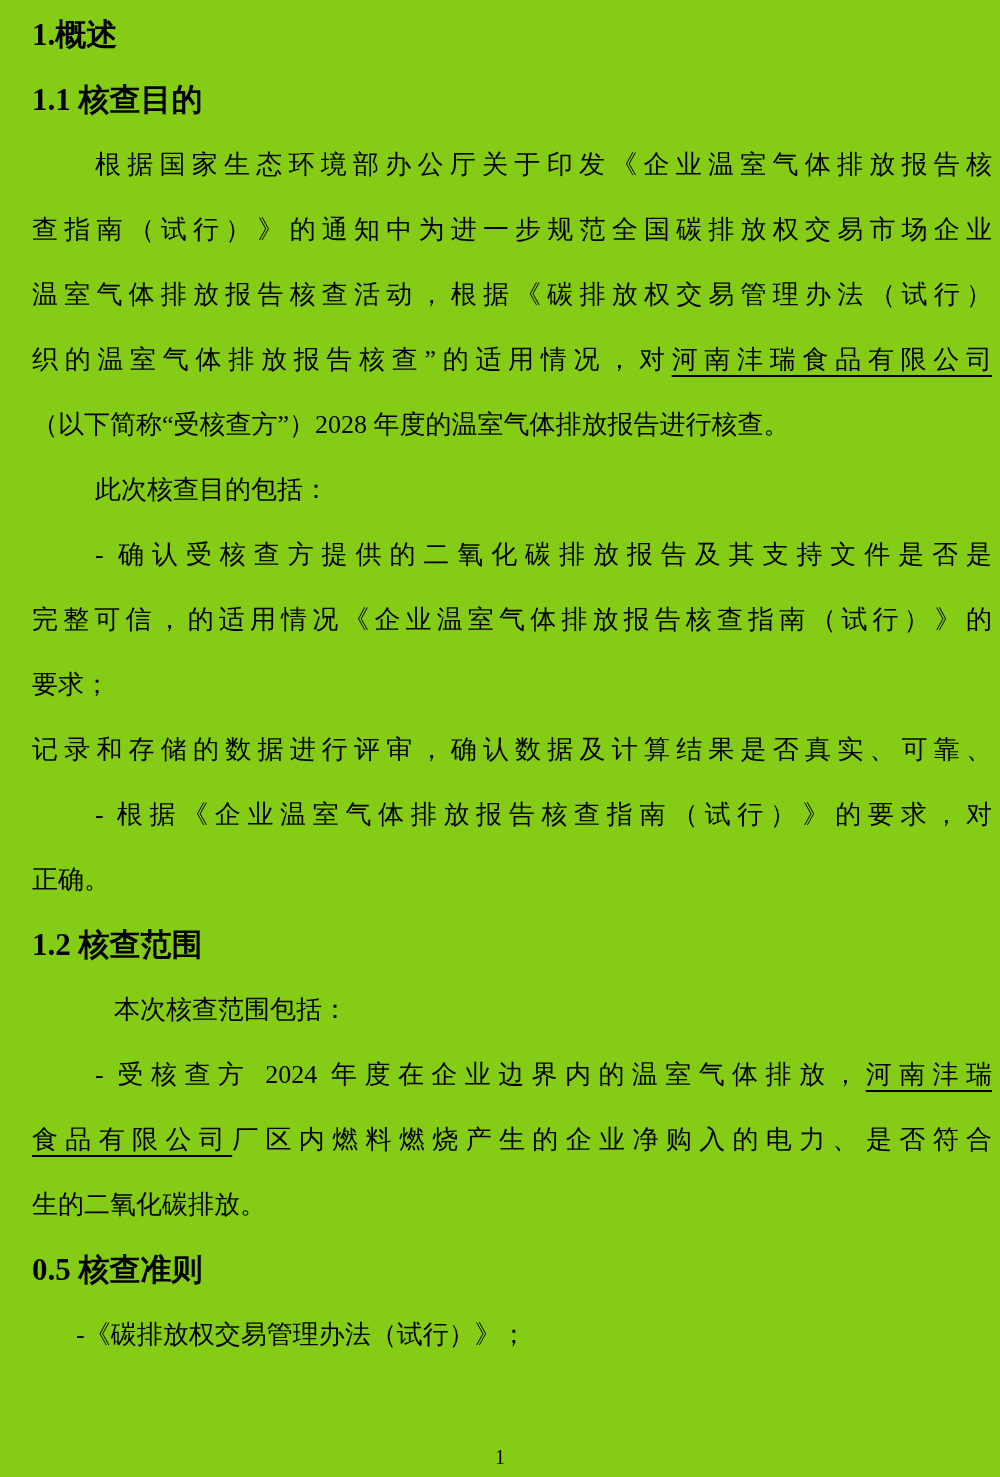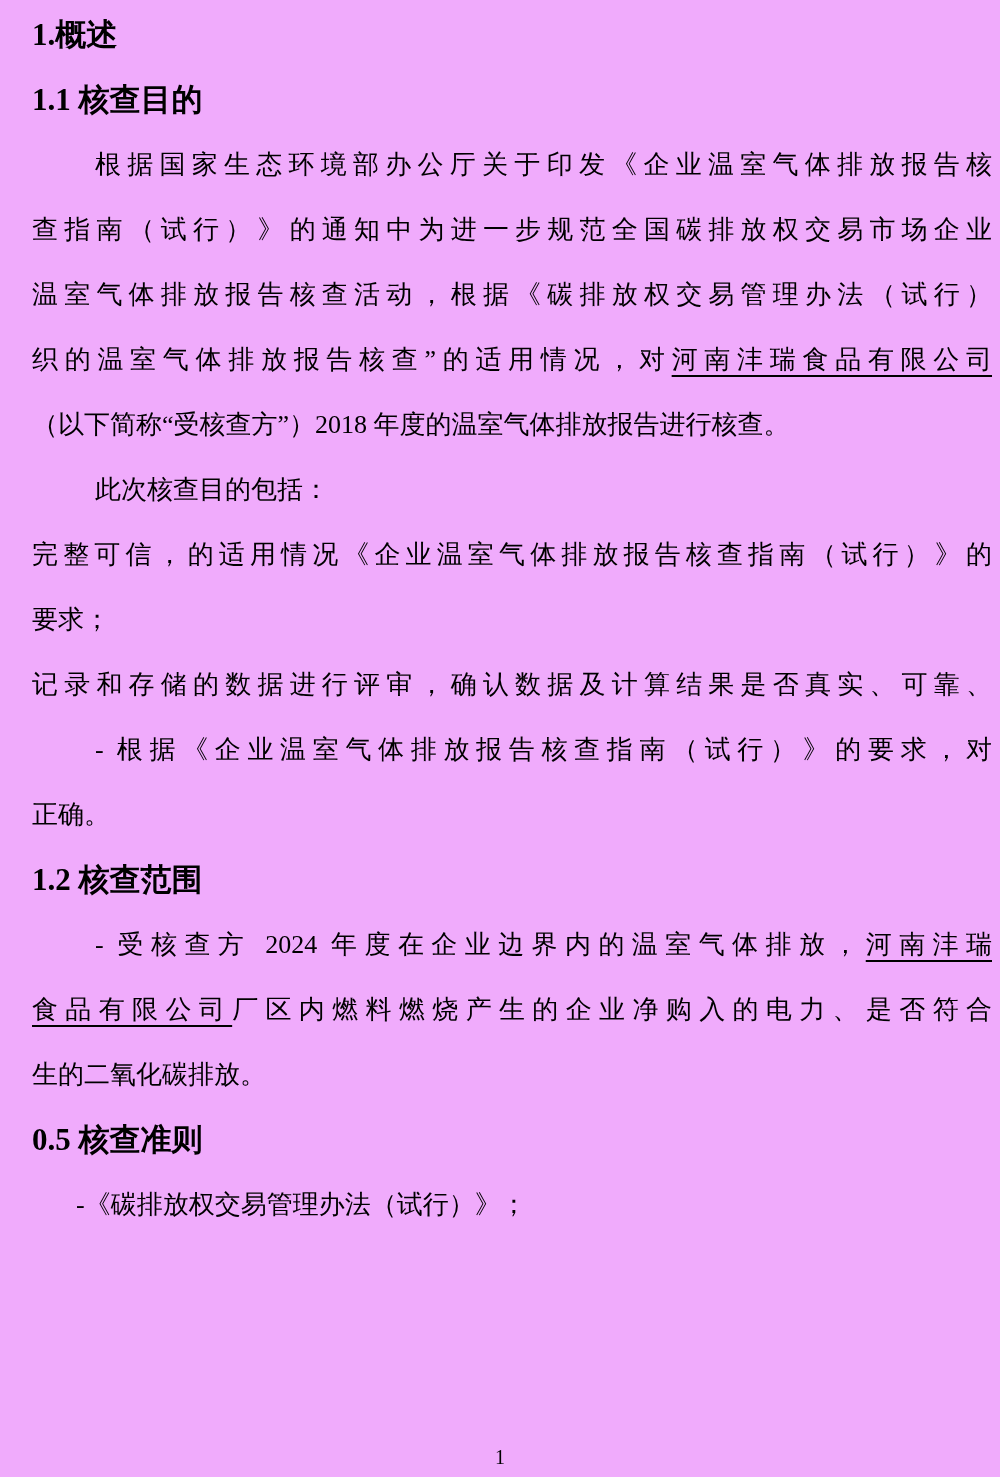--- a/index.html
+++ b/index.html
@@ -6,21 +6,21 @@
     margin: 0;
     padding: 0;
     background: #ffffff;
   }
   .page {
     position: relative;
     width: 1000px;
     height: 1477px;
     box-sizing: border-box;
     padding: 2px 8px 0 32px;
-    background: #f0abfc;
+    background: #84cc16;
     color: #000000;
     font-family: "Liberation Serif", "DejaVu Serif", serif;
     overflow: hidden;
   }
   .line {
     height: 65px;
     line-height: 65px;
     font-size: 26px;
     text-align: left;
     white-space: pre;
@@ -53,28 +53,30 @@
 <body>
 
 <div class="page">
   <div>
       <div class="line h1"><span>1.概述</span></div>
       <div class="line h2"><span>1.1 核查目的</span></div>
       <div class="line body fill" style="padding-left: 63px;"><span>根据国家生态环境部办公厅关于印发《企业温室气体排放报告核</span></div>
       <div class="line body fill"><span>查指南（试行）》的通知中为进一步规范全国碳排放权交易市场企业</span></div>
       <div class="line body fill"><span>温室气体排放报告核查活动，根据《碳排放权交易管理办法（试行）</span></div>
       <div class="line body fill"><span>织的温室气体排放报告核查”的适用情况，对</span><span class="u">河南沣瑞食品有限公司</span></div>
-      <div class="line body"><span>（以下简称“受核查方”）2018 年度的温室气体排放报告进行核查。</span></div>
+      <div class="line body"><span>（以下简称“受核查方”）2028 年度的温室气体排放报告进行核查。</span></div>
       <div class="line body" style="padding-left: 63px;"><span>此次核查目的包括：</span></div>
+      <div class="line body fill" style="padding-left: 63px;"><span>- 确认受核查方提供的二氧化碳排放报告及其支持文件是否是</span></div>
       <div class="line body fill"><span>完整可信，的适用情况《企业温室气体排放报告核查指南（试行）》的</span></div>
       <div class="line body"><span>要求；</span></div>
       <div class="line body fill"><span>记录和存储的数据进行评审，确认数据及计算结果是否真实、可靠、</span></div>
       <div class="line body fill" style="padding-left: 63px;"><span>- 根据《企业温室气体排放报告核查指南（试行）》的要求，对</span></div>
       <div class="line body"><span>正确。</span></div>
       <div class="line h2"><span>1.2 核查范围</span></div>
+      <div class="line body" style="padding-left: 82px;"><span>本次核查范围包括：</span></div>
       <div class="line body fill" style="padding-left: 63px;"><span>- 受核查方 2024 年度在企业边界内的温室气体排放，</span><span class="u">河南沣瑞</span></div>
       <div class="line body fill"><span class="u">食品有限公司</span><span>厂区内燃料燃烧产生的企业净购入的电力、是否符合</span></div>
       <div class="line body"><span>生的二氧化碳排放。</span></div>
       <div class="line h2"><span>0.5 核查准则</span></div>
       <div class="line body" style="padding-left: 44px;"><span>-《碳排放权交易管理办法（试行）》；</span></div>
     </div>
   <div class="pagenum">1</div>
 </div>
 
 </body></html>

